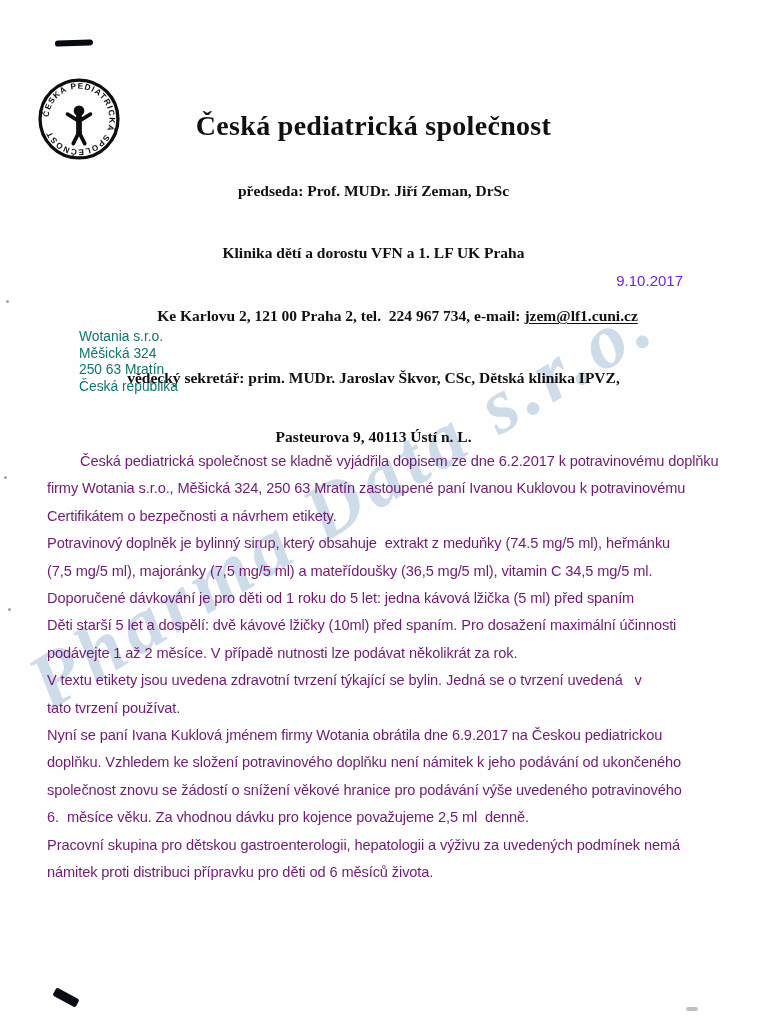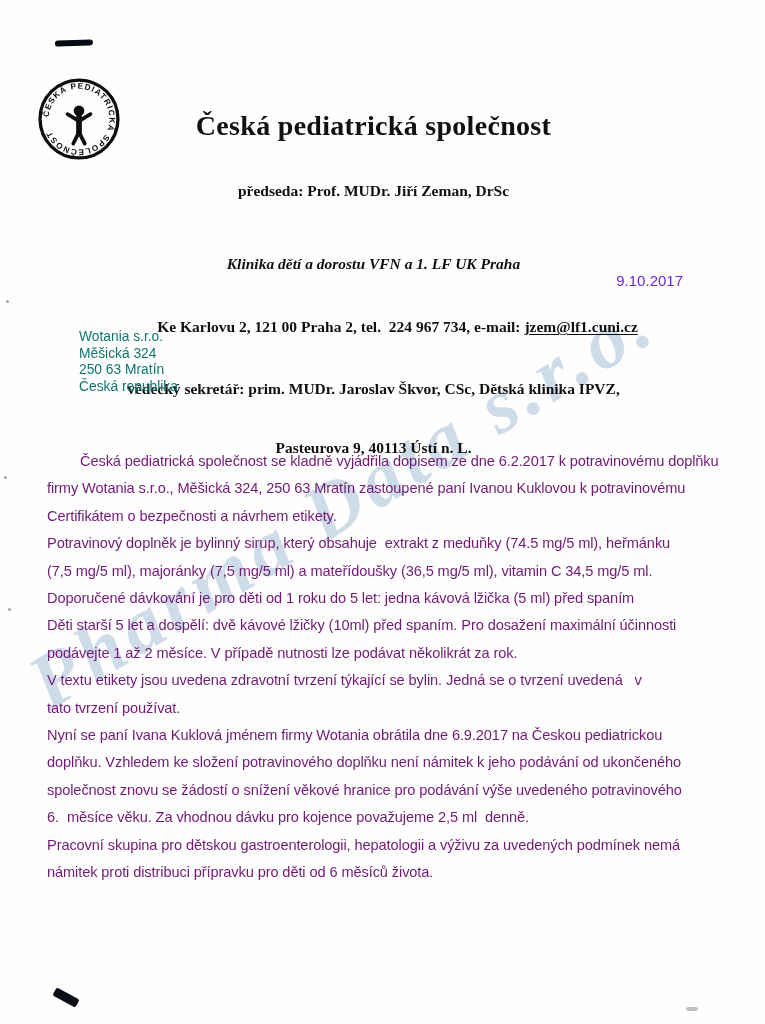--- a/index.html
+++ b/index.html
@@ -34,21 +34,21 @@
   
   .seal { position:absolute; left:38px; top:78px; width:82px; height:82px; z-index:2; }
   .letterhead {
     position:absolute; left:0; right:18px; top:74px; z-index:1;
     text-align:center; font-family:"Liberation Serif", serif; font-weight:bold; color:#101010;
     white-space:pre-wrap;
   }
   .lh-title { font-size:28px; line-height:32px; letter-spacing:.3px; }
   .hline { font-size:15.5px; line-height:23px; }
   .hline.chairman { margin-top:1px; }
-  .hline.clinic   { margin-top:14px;font-style:italic; }
+  .hline.clinic   { margin-top:3px; }
   .hline.contact  { margin-top:4px;margin-left:48px; }
   .hline.secretary{ margin-top:3px; }
   .email { text-decoration:underline; text-underline-offset:2px; }
 
   .date { position:absolute; top:272px; right:82px; z-index:1;
     font-size:15px; color:#6d28d9; }
 
   .recipient { position:absolute; left:79px; top:329px; z-index:1;
     font-size:13.8px; line-height:16.6px; color:#0f766e; }
 

